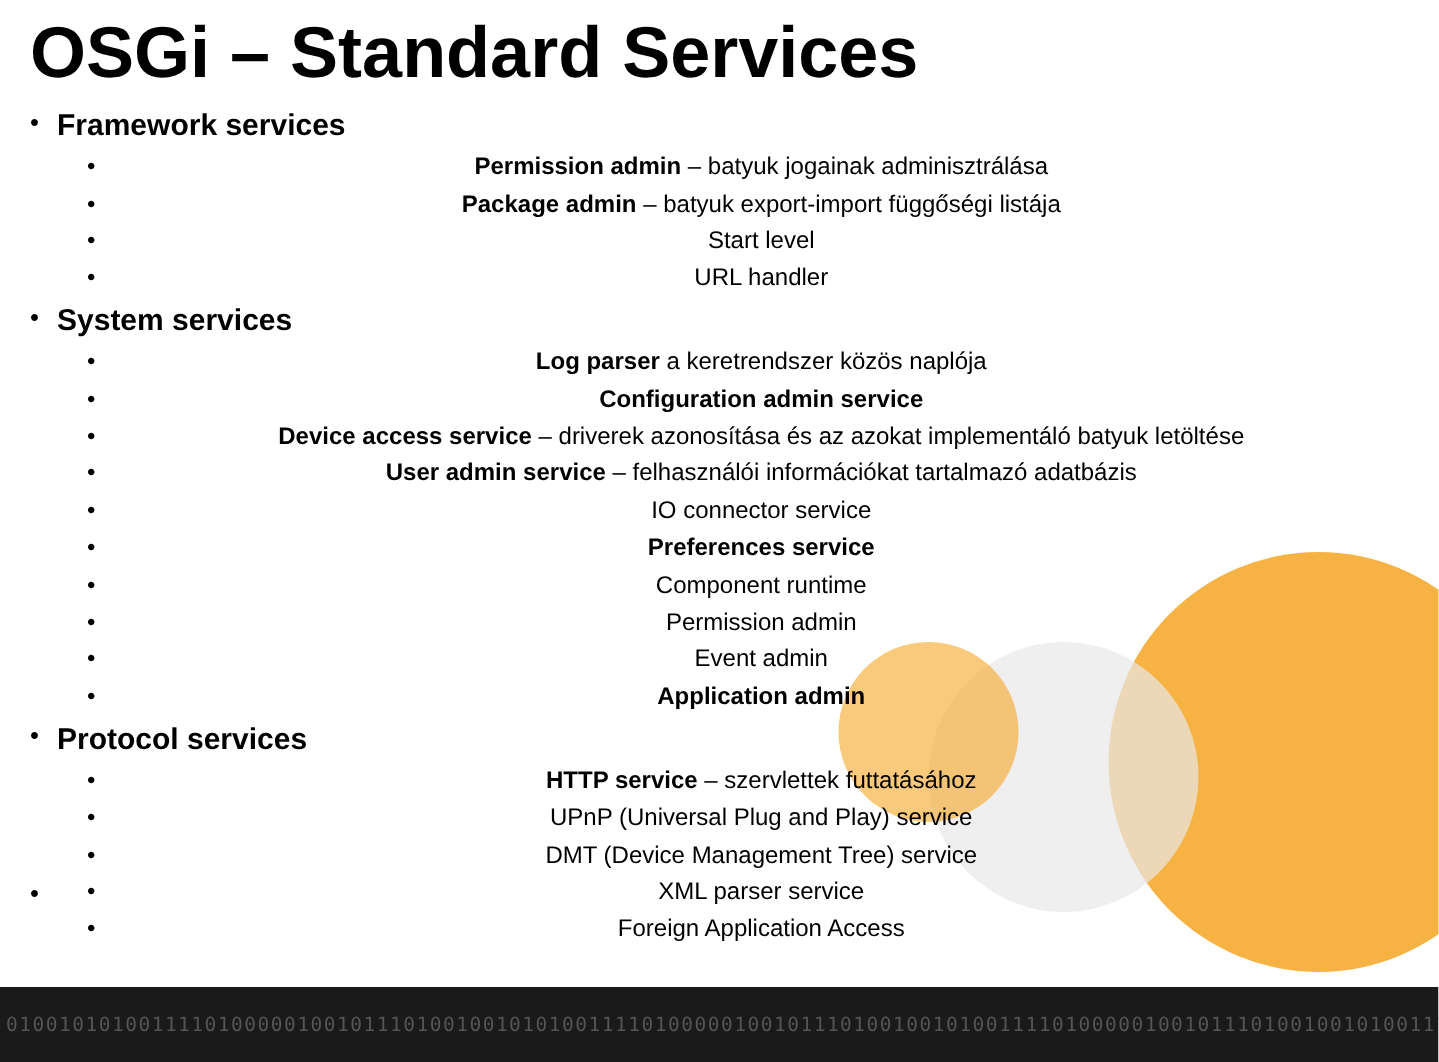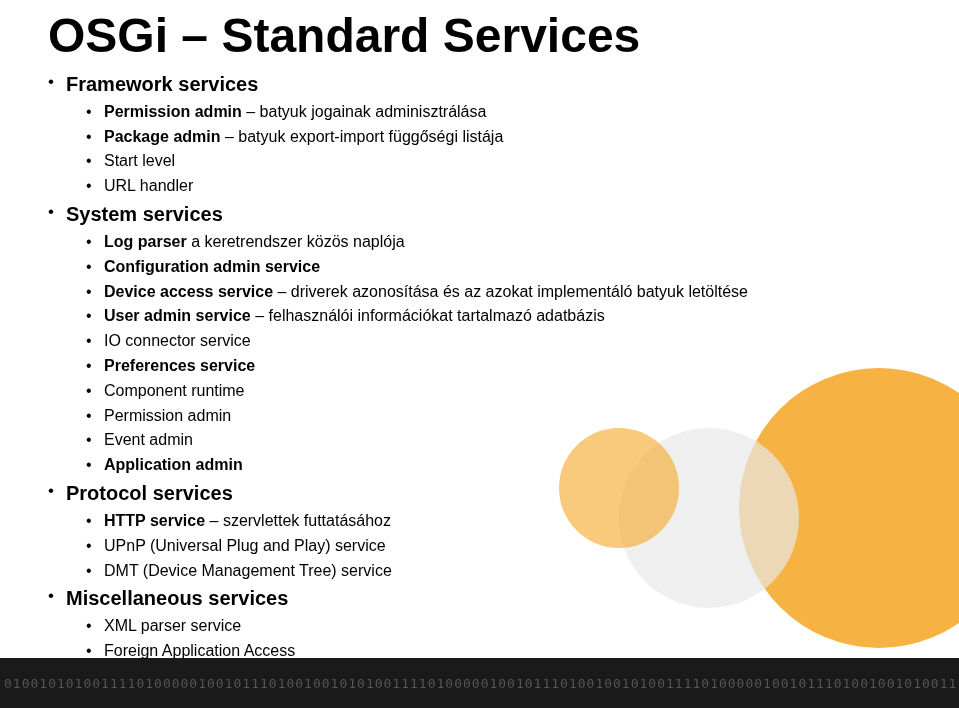--- a/index.html
+++ b/index.html
@@ -78,21 +78,20 @@
     }
 
     .content {
       position: absolute;
       top: 0;
       left: 0;
       right: 0;
       bottom: 50px;
       z-index: 10;
       padding: 10px 20px 8px 20px;
-      margin-left: 28px;
     }
 
     h1 {
       font-size: 48px;
       font-weight: bold;
       color: #000;
       margin-bottom: 6px;
       line-height: 1.1;
     }
 
@@ -115,20 +114,21 @@
       position: absolute;
       left: 0;
       top: 0;
       font-size: 17px;
     }
 
     .sub-list {
       list-style: none;
       padding: 0;
       margin: 0 0 0 20px;
+      text-align: center;
     }
 
     .sub-list > li {
       font-size: 16px;
       color: #000;
       line-height: 1.55;
       position: relative;
       padding-left: 18px;
     }
 
@@ -197,20 +197,19 @@
     <li>
       <span class="section-header">Protocol services</span>
       <ul class="sub-list">
         <li><span class="bold">HTTP service</span><span> – szervlettek futtatásához</span></li>
         <li><span>UPnP (Universal Plug and Play) service</span></li>
         <li><span>DMT (Device Management Tree) service</span></li>
       </ul>
     </li>
 
     <li>
-      <span class="section-header">Miscellaneous services</span>
       <ul class="sub-list">
         <li><span>XML parser service</span></li>
         <li><span>Foreign Application Access</span></li>
       </ul>
     </li>
   </ul>
 </div>
 
 </body></html>

